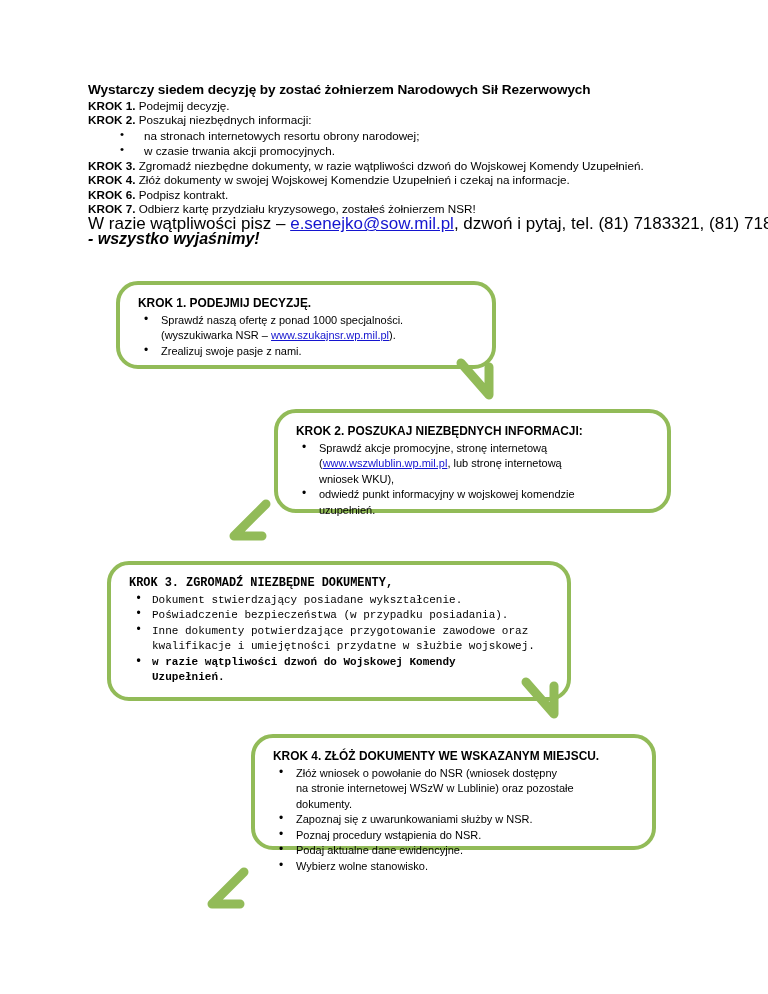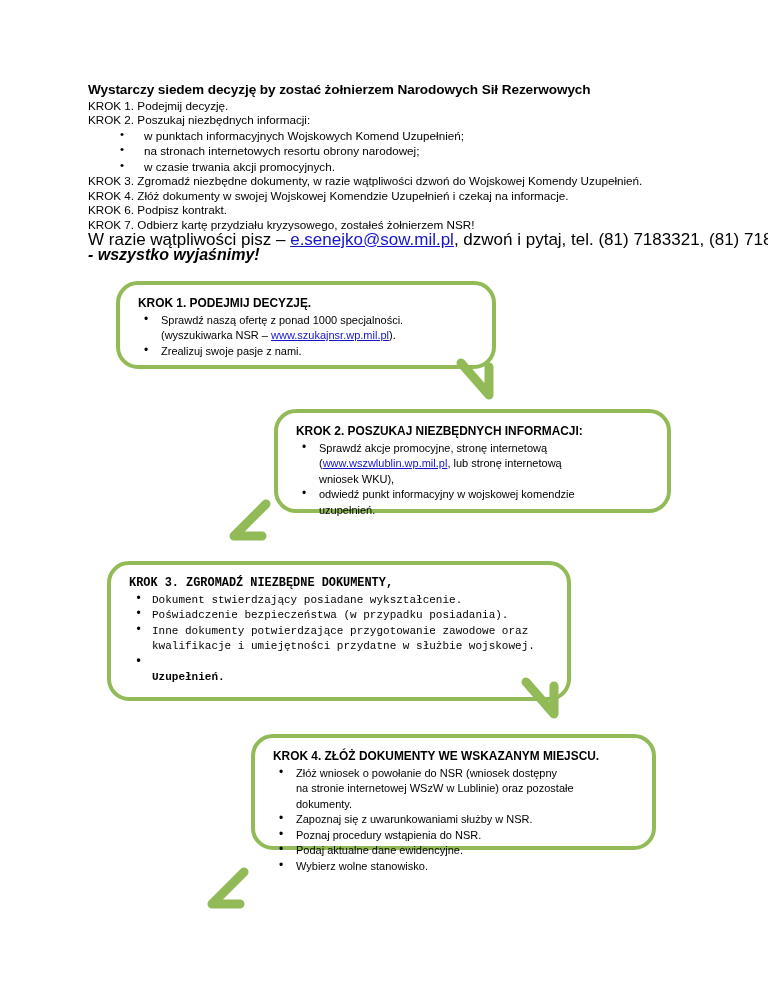--- a/index.html
+++ b/index.html
@@ -36,21 +36,21 @@
     letter-spacing: -0.1px;
     margin: 0 0 1px 0;
     white-space: nowrap;
   }
   .krok-line {
     font-size: 11.7px;
     line-height: 14.4px;
     margin: 0;
     white-space: nowrap;
   }
-  .krok-line b { font-weight: normal; }
+  .krok-line b { font-weight: bold; }
 
   .head-bullets {
     list-style: none;
     margin: 0;
     padding: 0;
   }
   .head-bullets li {
     font-size: 11.7px;
     line-height: 15.5px;
     padding-left: 56px;
@@ -149,21 +149,20 @@
 
     <p class="krok-line">
       <b>KROK 1.</b><span> Podejmij decyzję.</span>
     </p>
 
     <p class="krok-line">
       <b>KROK 2.</b><span> Poszukaj niezbędnych informacji:</span>
     </p>
 
     <ul class="head-bullets">
-      <li>w punktach informacyjnych Wojskowych Komend Uzupełnień;</li>
       <li>na stronach internetowych resortu obrony narodowej;</li>
       <li>w czasie trwania akcji promocyjnych.</li>
     </ul>
 
     <p class="krok-line">
       <b>KROK 3.</b><span> Zgromadź niezbędne dokumenty, w razie wątpliwości dzwoń do Wojskowej Komendy Uzupełnień.</span>
     </p>
     <p class="krok-line">
       <b>KROK 4.</b><span> Złóż dokumenty w swojej Wojskowej Komendzie Uzupełnień i czekaj na informacje.</span>
     </p>
@@ -227,21 +226,21 @@
         <span>Dokument stwierdzający posiadane wykształcenie.</span>
       </li>
       <li>
         <span>Poświadczenie bezpieczeństwa (w przypadku posiadania).</span>
       </li>
       <li>
         <span>Inne dokumenty potwierdzające przygotowanie zawodowe oraz</span><br>
         <span>kwalifikacje i umiejętności przydatne w służbie wojskowej.</span>
       </li>
       <li class="strong">
-        <br>
+        <span>w razie wątpliwości dzwoń do Wojskowej Komendy</span><br>
         <span>Uzupełnień.</span>
       </li>
     </ul>
   </div>
 
   <div class="arrow" id="arrow3">
     <svg width="56" height="50" viewBox="0 0 56 50" fill="none" stroke="#92bb58" stroke-width="9" stroke-linecap="round" stroke-linejoin="round">
       <path d="M6 6 L34 38 L34 10"></path>
     </svg>
   </div>

